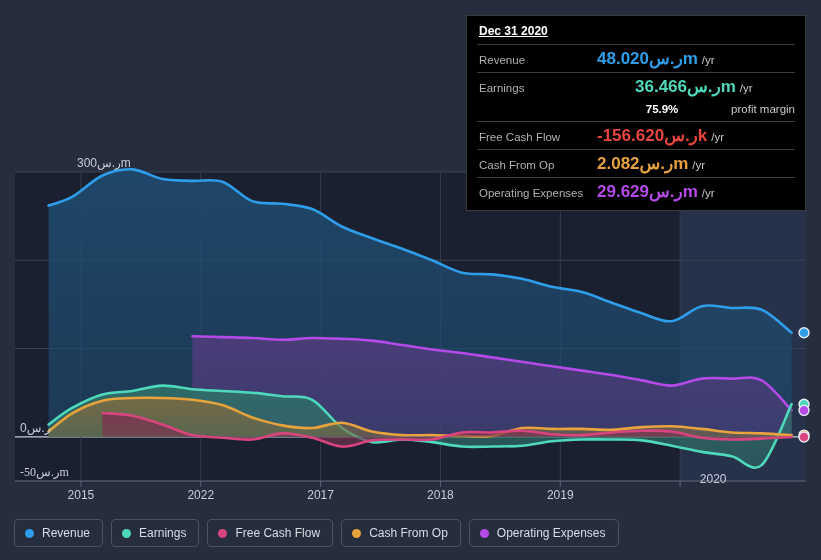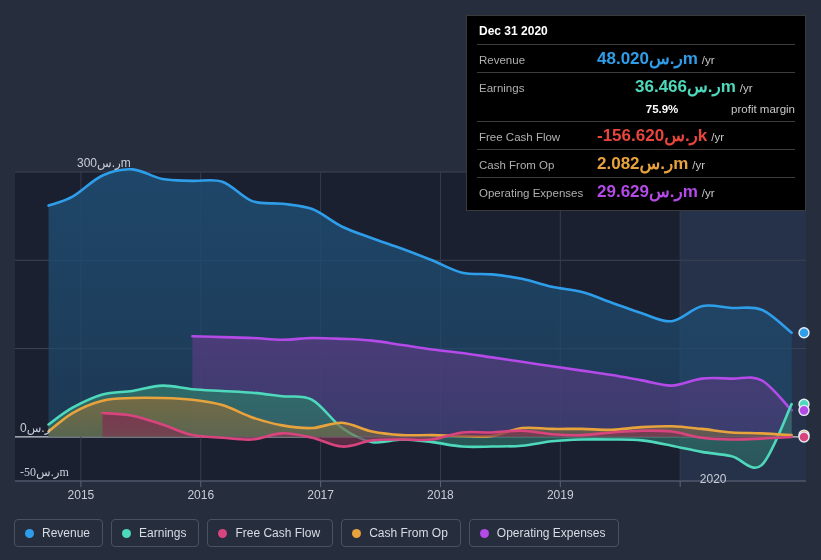--- a/index.html
+++ b/index.html
@@ -55,20 +55,21 @@
     border: 1px solid #3a3a3a;
     box-sizing: border-box;
     padding: 6px 10px 5px 10px;
     font-size: 11.5px;
   }
   #tooltip-date {
     color: #ffffff;
     font-weight: bold;
     font-size: 12px;
     padding: 2px 0 6px 2px;
+    text-decoration: underline;
   }
   .tt-row {
     display: flex;
     align-items: baseline;
     border-top: 1px solid #3d3d3d;
     padding: 3px 0 3px 2px;
     min-height: 15px;
   }
   .tt-row.noline { border-top: none; justify-content: space-between; }
   .tt-label {
@@ -188,21 +189,21 @@
       <circle cx="804" cy="437.03371428571427" r="5" fill="#d8457e" stroke="#e9edf4" stroke-width="1.4"></circle>
     </svg>
 
   <div id="y-axis-labels">
       <div class="y-tick-label" style="left: 38px; top: 156px; margin-left: 39px;">300ر.سm</div>
       <div class="y-tick-label" style="left: 20px; top: 420.857px;">0ر.س</div>
       <div class="y-tick-label" style="left: 20px; top: 465px; font-family: Liberation Serif, serif;">-50ر.سm</div>
     </div>
   <div id="x-axis-labels">
       <div class="x-tick-label" style="left: 80.9167px; top: 488px;">2015</div>
-      <div class="x-tick-label" style="left: 200.765px; top: 488px;">2016</div>
+      <div class="x-tick-label" style="left: 200.765px; top: 488px;">2022</div>
       <div class="x-tick-label" style="left: 320.614px; top: 488px;">2017</div>
       <div class="x-tick-label" style="left: 440.462px; top: 488px;">2018</div>
       <div class="x-tick-label" style="left: 560.311px; top: 488px;">2019</div>
       <div class="x-tick-label" style="left: 680.159px; top: 472px; margin-left: 33px;">2020</div>
     </div>
 
   <div id="tooltip">
     <div id="tooltip-date">Dec 31 2020</div>
     <div id="tooltip-rows">
         <div class="tt-row">

